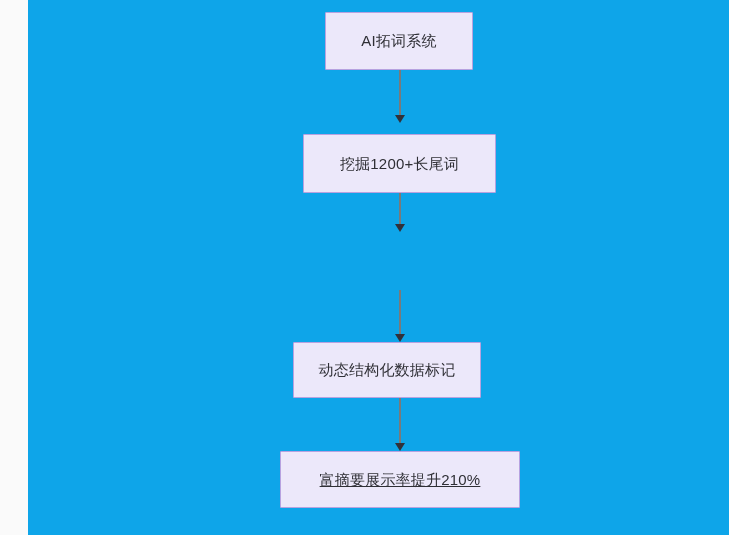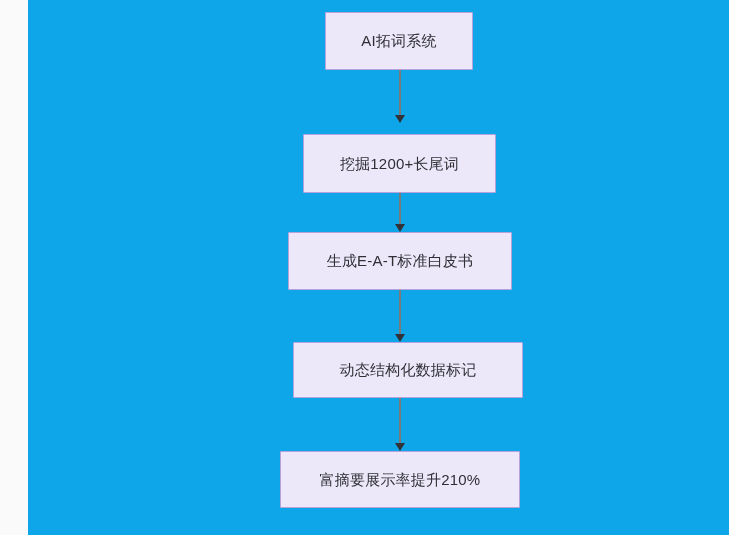--- a/index.html
+++ b/index.html
@@ -86,25 +86,22 @@
   </div>
 
   <div class="node" style="left: 297px; top: 12px; width: 148px; height: 58px; background: rgb(236, 232, 250); border-color: rgb(183, 162, 224); color: rgb(47, 47, 53);">
     <span class="node-label">AI拓词系统</span>
   </div>
 
   <div class="node" style="left: 275px; top: 134px; width: 193px; height: 59px; background: rgb(236, 232, 250); border-color: rgb(183, 162, 224); color: rgb(47, 47, 53);">
     <span class="node-label">挖掘1200+长尾词</span>
   </div>
 
-  <div class="node" style="left: 260px; top: 232px; width: 224px; height: 58px; background: rgb(236, 232, 250); border-color: rgb(183, 162, 224); color: rgb(47, 47, 53);">
-    <span class="node-label">生成E-A-T标准白皮书</span>
-  </div>
 
-  <div class="node" style="left: 265px; top: 342px; width: 230px; height: 56px; background: rgb(236, 232, 250); border-color: rgb(183, 162, 224); color: rgb(47, 47, 53);">
+  <div class="node" style="left: 265px; top: 342px; width: 188px; height: 56px; background: rgb(236, 232, 250); border-color: rgb(183, 162, 224); color: rgb(47, 47, 53);">
     <span class="node-label">动态结构化数据标记</span>
   </div>
 
-  <div class="node" style="left: 252px; top: 451px; width: 240px; height: 57px; background: rgb(236, 232, 250); border-color: rgb(183, 162, 224); color: rgb(47, 47, 53);">
+  <div class="node" style="left: 252px; top: 451px; width: 240px; height: 57px; background: rgb(236, 232, 250); border-color: rgb(183, 162, 224); color: rgb(47, 47, 53); text-decoration: underline;">
     <span class="node-label">富摘要展示率提升210%</span>
   </div>
 
 </div>
 
 </body></html>

